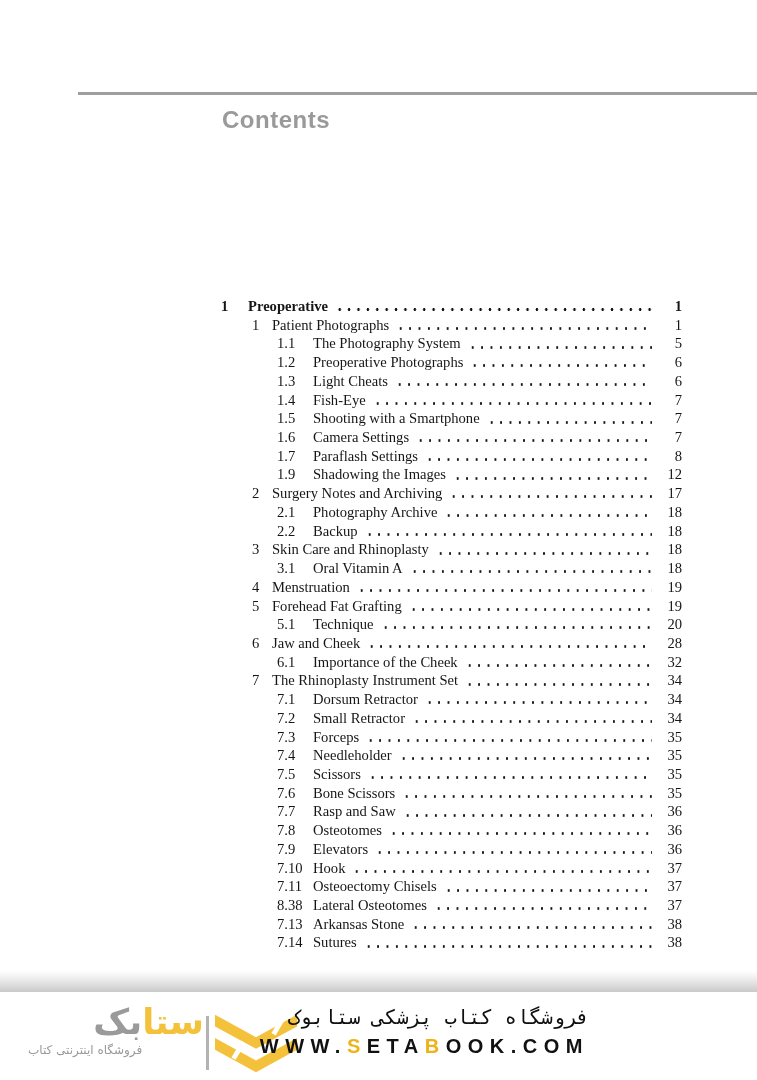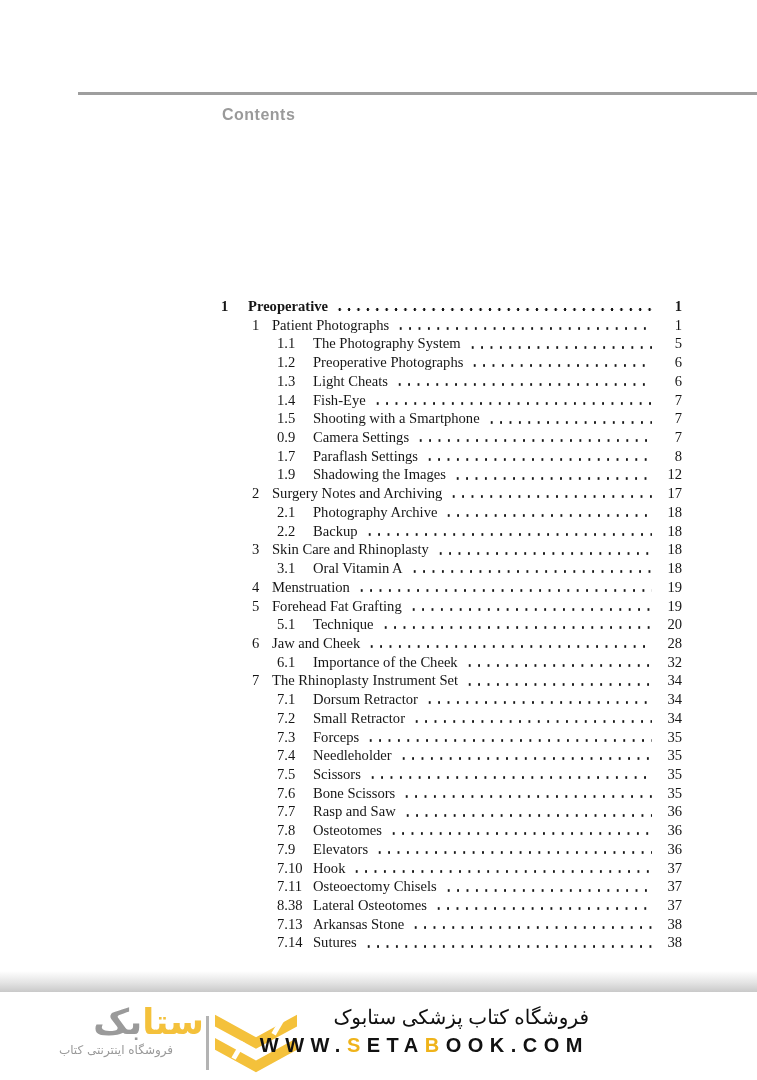--- a/index.html
+++ b/index.html
@@ -3,21 +3,21 @@
 <meta charset="utf-8">
 <style>
   html,body{margin:0;padding:0;background:#ffffff;}
   .page{position:relative;width:757px;height:1080px;background:#ffffff;overflow:hidden;
         font-family:"Liberation Serif","DejaVu Serif",serif;}
 
   
   .top-rule{position:absolute;left:78px;right:0;top:92px;height:3px;background:#9e9e9e;}
   .contents-heading{position:absolute;left:222px;top:106px;
         font-family:"Liberation Sans","DejaVu Sans",sans-serif;
-        font-size:16px;font-weight:700;color:#9a9a9a;letter-spacing:0.5px;}
+        font-size:24px;font-weight:700;color:#9a9a9a;letter-spacing:0.5px;}
 
   
   .toc{position:absolute;left:221px;top:297px;width:461px;}
   .toc-row{display:flex;align-items:baseline;height:18.72px;line-height:18.72px;
         font-size:14.6px;color:#161616;white-space:nowrap;}
   .toc-row .num{flex:none;}
   .toc-row .title{flex:none;}
   .toc-row .leader{flex:1 1 auto;align-self:flex-end;height:5px;margin:0 3px 3.5px 7px;
         background-image:radial-gradient(circle,#161616 1.05px,transparent 1.35px);
         background-size:9.4px 5px;background-repeat:repeat-x;background-position:left bottom;}
@@ -35,25 +35,25 @@
         background:linear-gradient(180deg,#ffffff 0%,#e4e4e4 55%,#c9c9c9 100%);}
 
   
   .footer{position:absolute;left:0;top:992px;width:599px;height:88px;background:#ffffff;}
   .logo-block{position:absolute;left:28px;top:10px;width:176px;direction:rtl;text-align:right;}
   .logo-wordmark{font-family:"DejaVu Sans",sans-serif;font-weight:700;font-size:35px;
         line-height:40px;letter-spacing:0;}
   .wm-yellow{color:#f4c13b;}
   .wm-gray{color:#9a9a9a;}
   .logo-tagline{font-family:"DejaVu Sans",sans-serif;font-size:12px;color:#9a9a9a;
-        margin-top:1px;text-align:center;}
+        margin-top:1px;text-align:left;}
   .logo-divider{position:absolute;left:206px;top:24px;width:2.5px;height:54px;background:#b3b3b3;}
   .chevron-wrap{position:absolute;left:215px;top:20px;width:82px;height:62px;}
   .footer-right{position:absolute;right:10px;top:13px;text-align:right;}
-  .store-name{font-family:Liberation Sans, sans-serif;font-size:20px;color:#0f0f0f;direction:rtl;}
+  .store-name{font-family:Liberation Mono, monospace;font-size:20px;color:#0f0f0f;direction:rtl;}
   .site-url{margin-top:5px;font-family:"Liberation Sans","DejaVu Sans",sans-serif;
         font-weight:700;font-size:20px;letter-spacing:6.5px;color:#111111;text-align:right;}
   .url-accent{color:#efb31a;}
 </style>
 </head>
 <body>
 
 <div class="page">
 
   <div class="top-rule"></div>
@@ -97,21 +97,21 @@
       <span class="leader"></span>
       <span class="pageno">7</span>
     </div>
       <div class="toc-row lvl3">
       <span class="num">1.5</span>
       <span class="title">Shooting with a Smartphone</span>
       <span class="leader"></span>
       <span class="pageno">7</span>
     </div>
       <div class="toc-row lvl3">
-      <span class="num">0.9</span>
+      <span class="num">1.6</span>
       <span class="title">Camera Settings</span>
       <span class="leader"></span>
       <span class="pageno">7</span>
     </div>
       <div class="toc-row lvl3">
       <span class="num">1.7</span>
       <span class="title">Paraflash Settings</span>
       <span class="leader"></span>
       <span class="pageno">8</span>
     </div>

